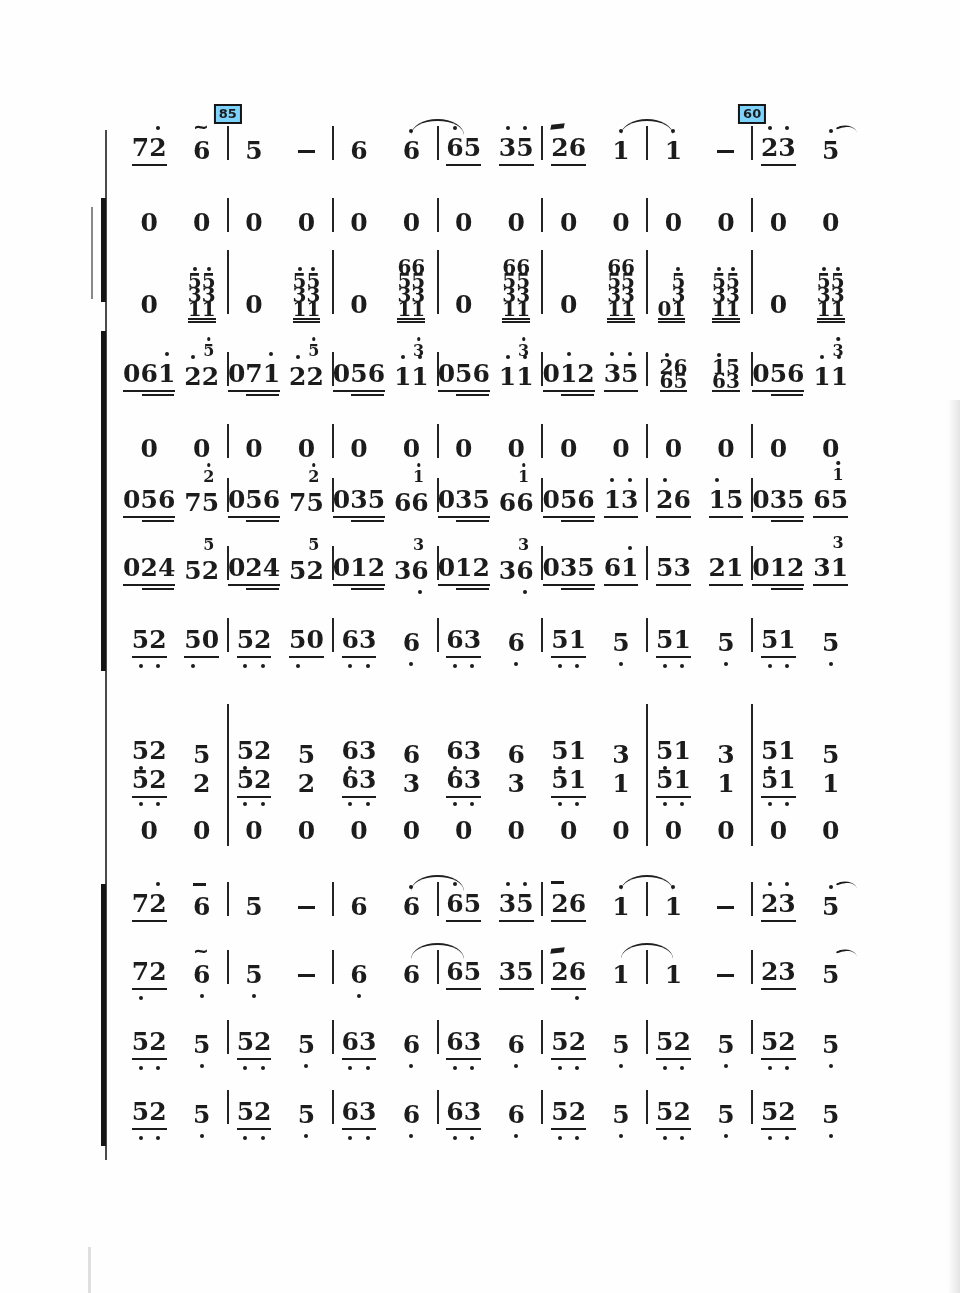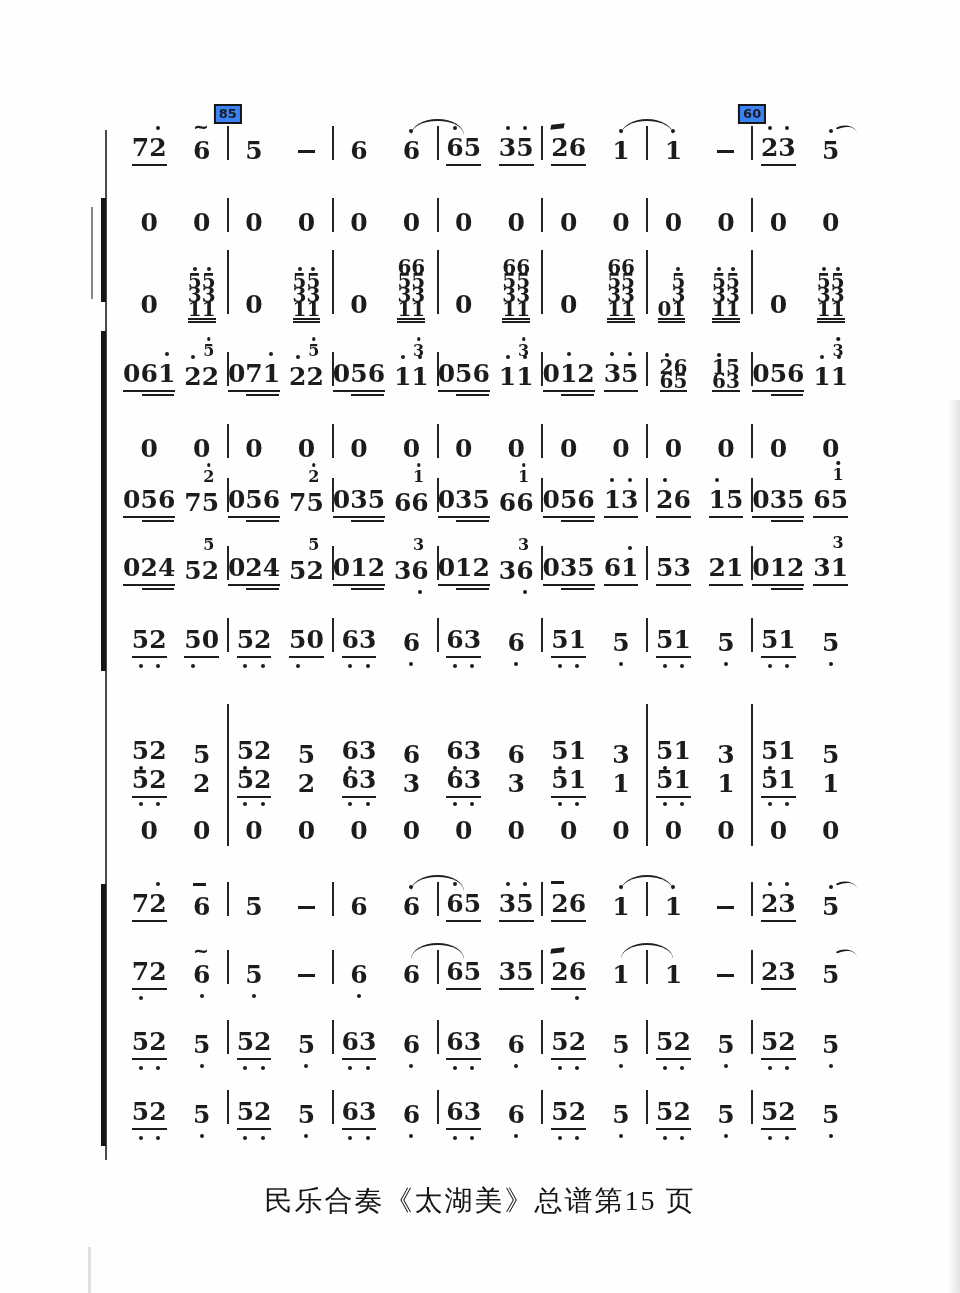--- a/index.html
+++ b/index.html
@@ -59,21 +59,21 @@
   .stack .grp.u1{padding-bottom:2px}
   .stack.ra{align-items:flex-end;padding-right:4px;}
   .st2 .grp{font-size:25px;line-height:29px;}
   .st2 .grp .dgt.db::after{bottom:-5px;}
   .st2 .grp.u1 .dgt.db::after{bottom:-12px;}
   
   .bline{position:absolute;width:2px;background:#242424;bottom:6px;height:34px;}
   .r3 .bline{height:64px;}
   .tallbar{position:absolute;top:2px;width:2px;height:142px;background:#242424;}
   .mbox{position:absolute;bottom:42px;transform:translateX(-50%);
-        border:2px solid #161616;background:#3b82f6;padding:0 3px;
+        border:2px solid #161616;background:#7dd3fc;padding:0 3px;
         font:bold 13px "DejaVu Sans",sans-serif;line-height:16px;margin-top:48px;}
   .arc{position:absolute;top:-1px;height:14px;border-top:2.4px solid #202020;
        border-radius:50% 50% 0 0 / 100% 100% 0 0;}
   
   .caption{position:absolute;left:0;top:1182px;width:100%;text-align:center;
            font-family:"Liberation Serif",serif;font-size:28px;letter-spacing:2px;color:#161616;}
 </style>
 </head>
 <body>
 
@@ -866,14 +866,13 @@
         </div>
         <div class="bline" style="left: calc(14.2857% - 1px);"></div>
         <div class="bline" style="left: calc(28.5714% - 1px);"></div>
         <div class="bline" style="left: calc(42.8571% - 1px);"></div>
         <div class="bline" style="left: calc(57.1429% - 1px);"></div>
         <div class="bline" style="left: calc(71.4286% - 1px);"></div>
         <div class="bline" style="left: calc(85.7143% - 1px);"></div>
       </div>
     </div>
 
-  <div class="caption">民乐合奏《太湖美》总谱第15 页</div>
 </div>
 
 </body></html>

